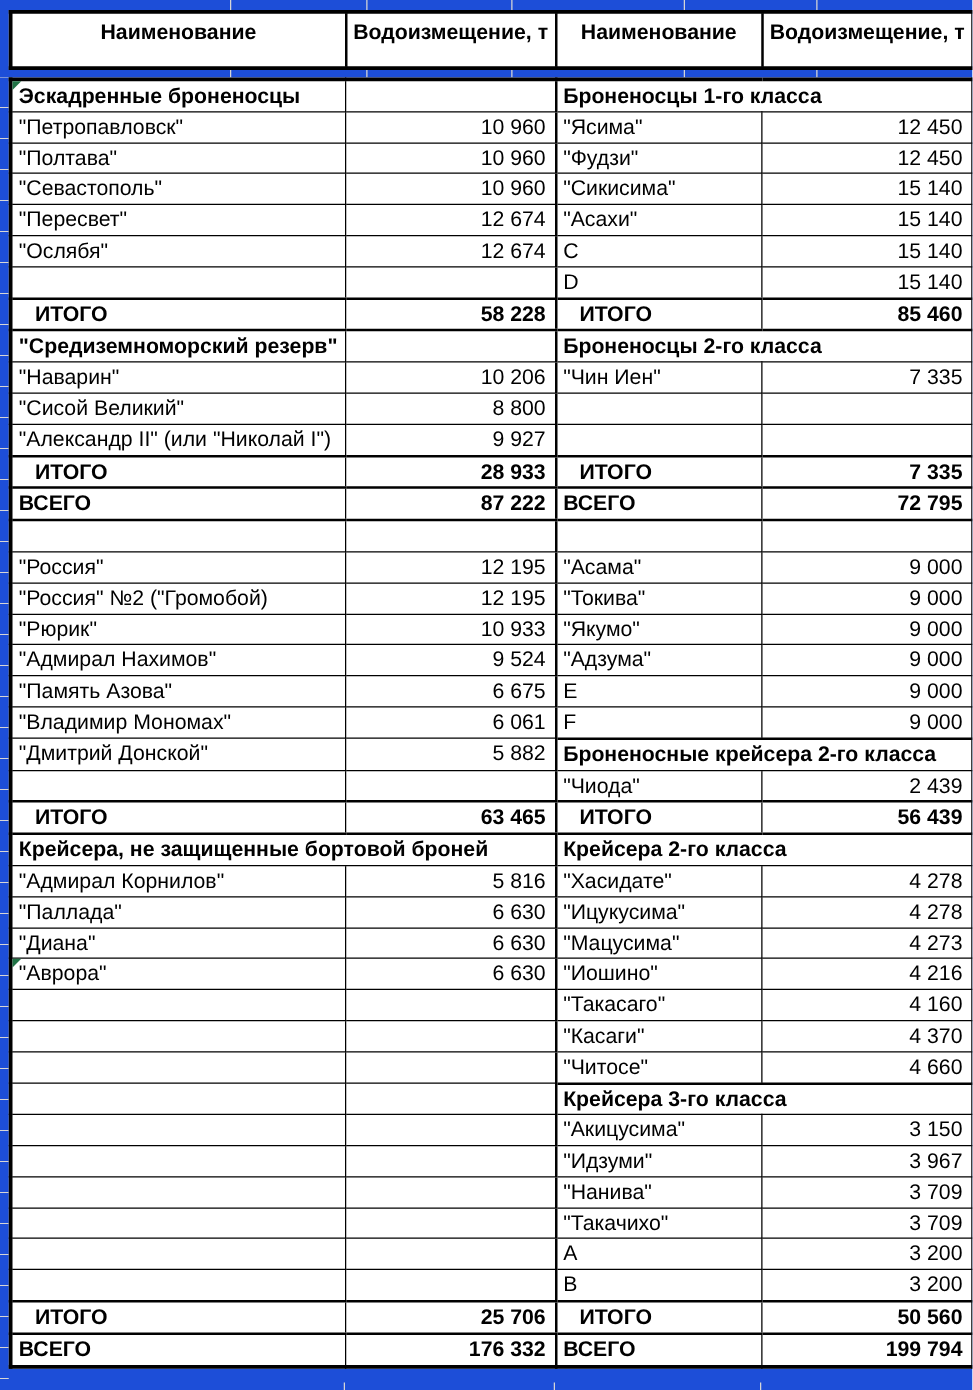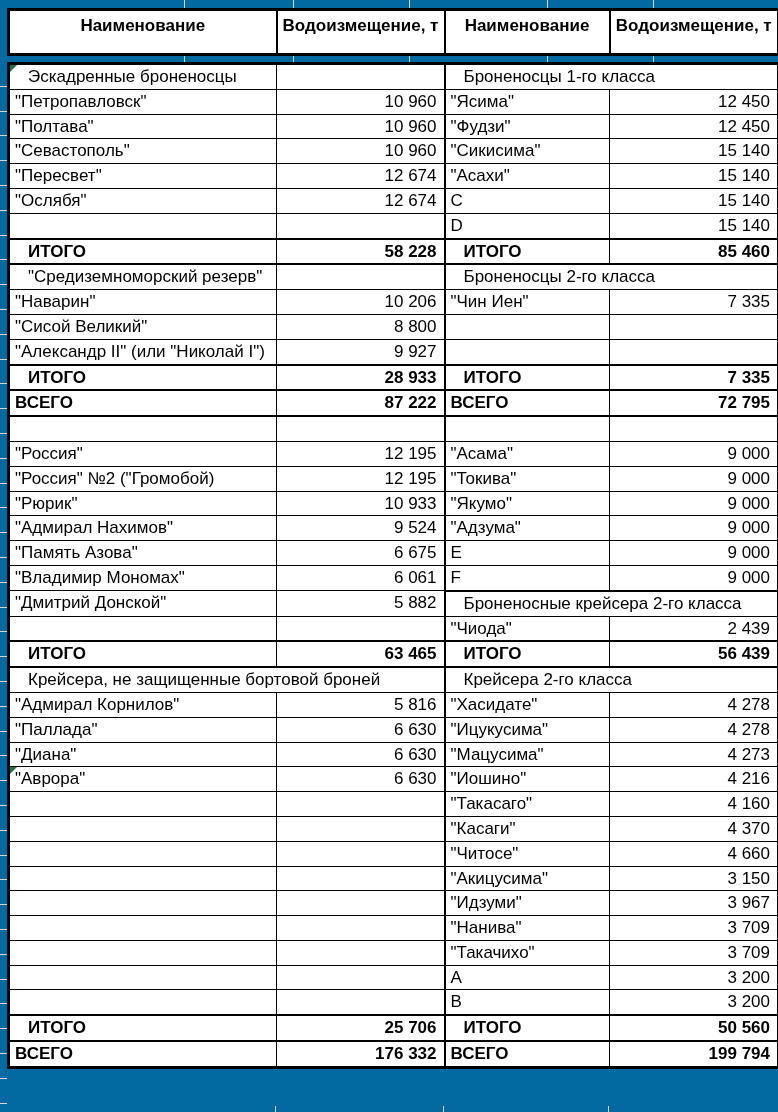--- a/index.html
+++ b/index.html
@@ -1,20 +1,20 @@
 <!DOCTYPE html>
 <html style="--border: #000000; --text: #000000; --flag: #217346; --stub: #d6d6d6;"><head>
 <meta charset="utf-8">
 <style>
   html, body { margin: 0; padding: 0; background: #fff; }
   .sheet {
     position: relative;
     width: 778px;
     height: 1112px;
-    background: #0369a1;
+    background: #1d4ed8;
     overflow: hidden;
     font-family: "Liberation Sans", "DejaVu Sans", sans-serif;
     color: var(--text, #000);
   }
   
   .stub-strip { position: absolute; pointer-events: none; }
   .v-stubs {
     background-image: linear-gradient(var(--stub,#d6d6d6),var(--stub,#d6d6d6)),
                       linear-gradient(var(--stub,#d6d6d6),var(--stub,#d6d6d6)),
                       linear-gradient(var(--stub,#d6d6d6),var(--stub,#d6d6d6)),
@@ -66,21 +66,21 @@
     height: 23.8px;
     line-height: 23.8px;
     padding: 0 6px 0 6px;
     white-space: nowrap;
     overflow: visible;
     position: relative;
     vertical-align: middle;
   }
   .main td.name { text-align: left;  padding: 0 3px 0 5px; }
   .main td.val  { text-align: right; padding: 0 7px 0 2px; }
-  .main td.sec  { font-weight: normal; border-top: 2px solid var(--border, #000); text-align: left; padding-left: 18px; }
+  .main td.sec  { font-weight: bold; border-top: 2px solid var(--border, #000); text-align: left; padding-left: 5px; }
   .main td.tot  { font-weight: bold; border-top: 2px solid var(--border, #000); border-bottom: 2px solid var(--border, #000); padding-left: 18px; }
   .main td.grand{ font-weight: bold; border-bottom: 2px solid var(--border, #000); }
   .main td.mid  { border-left: 2px solid var(--border, #000); margin-top: 38px; }
 
   .flag {
     position: absolute; top: 0; left: 0;
     width: 0; height: 0;
     border-top: 7px solid var(--flag, #217346);
     border-right: 7px solid transparent;
   }
@@ -303,20 +303,25 @@
         </tr>
         <tr>
           <td class="name"></td>
           <td class="val"></td>
           <td class="name mid">"Читосе"</td>
           <td class="val">4 660</td>
         </tr>
         <tr>
           <td class="name"></td>
           <td class="val"></td>
+          <td colspan="2" class="sec mid">Крейсера 3-го класса</td>
+        </tr>
+        <tr>
+          <td class="name"></td>
+          <td class="val"></td>
           <td class="name mid">"Акицусима"</td>
           <td class="val">3 150</td>
         </tr>
         <tr>
           <td class="name"></td>
           <td class="val"></td>
           <td class="name mid">"Идзуми"</td>
           <td class="val">3 967</td>
         </tr>
         <tr>

